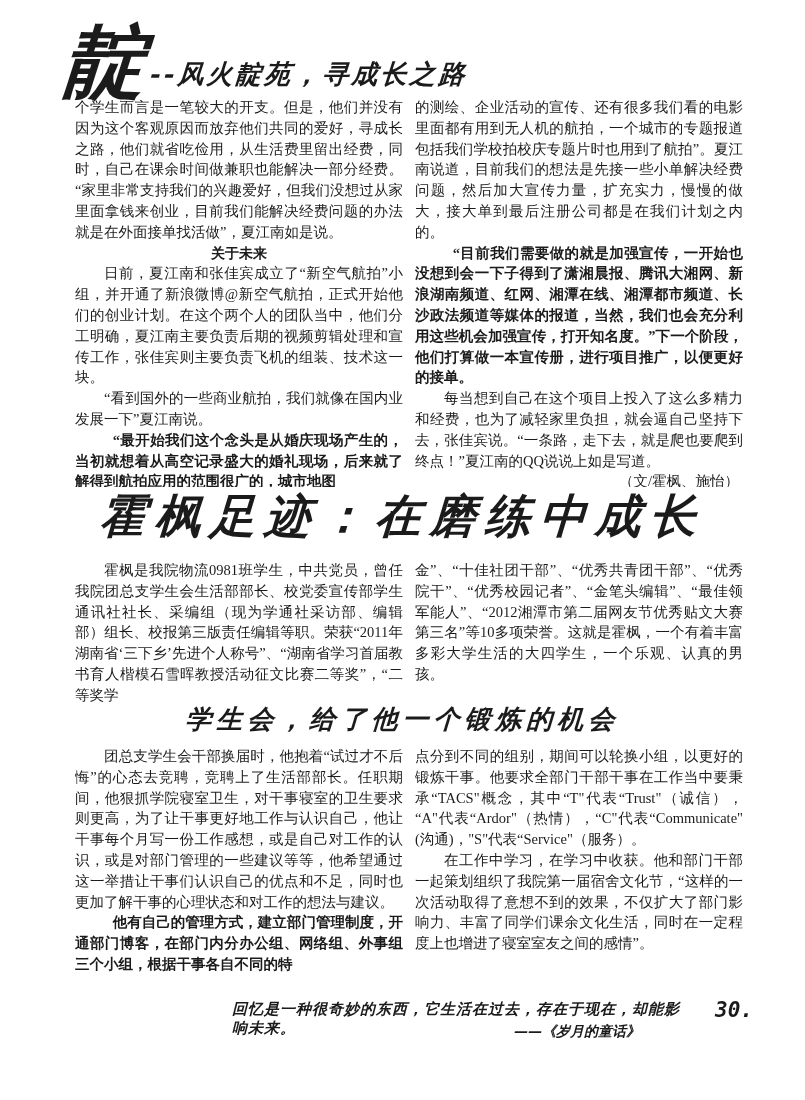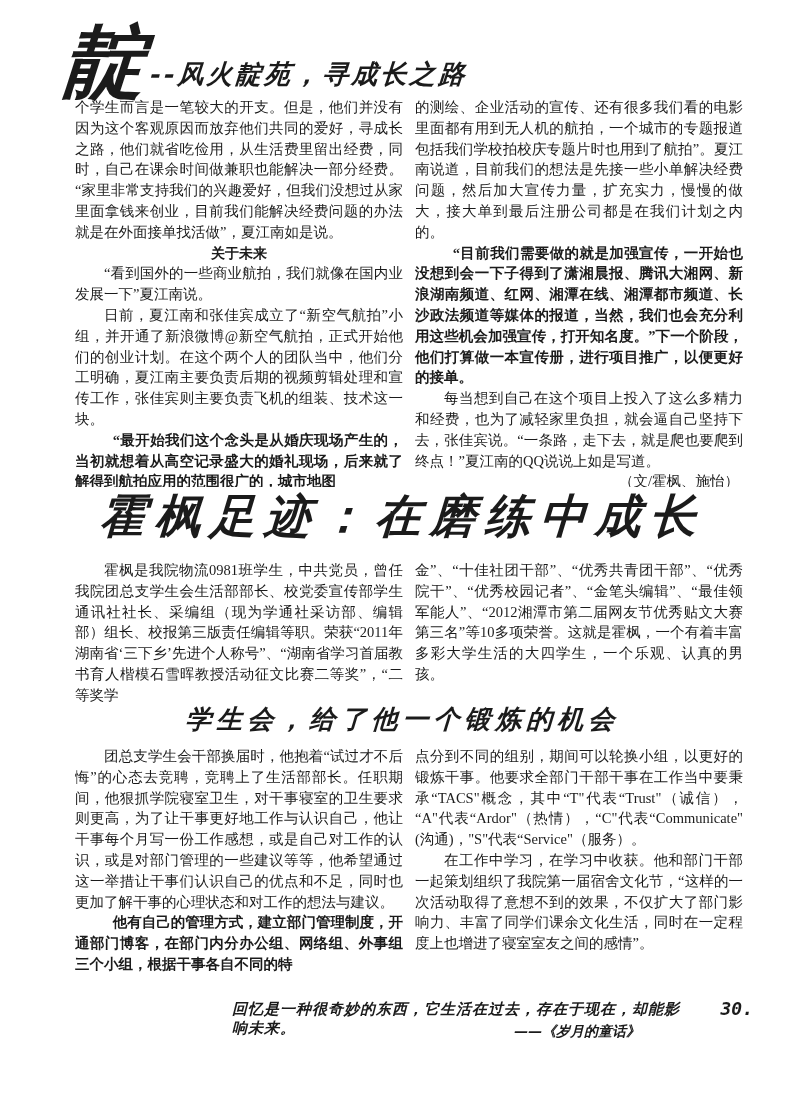--- a/index.html
+++ b/index.html
@@ -53,41 +53,41 @@
     font-size:15px; font-weight:bold; font-style:italic; letter-spacing:1px;
     font-family:"DejaVu Serif",cursive;
   }
   .footer-attr {
     position:absolute; top:1023px; left:232px; width:408px; text-align:right;
     font-size:14px; font-weight:bold; font-style:italic;
     font-family:"DejaVu Serif",cursive;
   }
   .page-num {
     position:absolute; top:998px; right:52px;
-    font-size:18px; font-weight:bold; font-style:italic;
+    font-size:21px; font-weight:bold; font-style:italic;
     font-family:"DejaVu Sans Mono",cursive;
   }
 </style>
 </head>
 <body>
 
 <div class="page">
 
   <div class="masthead">
     <span class="masthead-initial">靛</span>
     <span class="masthead-tagline">--风火靛苑，寻成长之路</span>
   </div>
 
   <div id="article1" class="block">
     <div class="cols">
       <div class="col">
         <p>个学生而言是一笔较大的开支。但是，他们并没有因为这个客观原因而放弃他们共同的爱好，寻成长之路，他们就省吃俭用，从生活费里留出经费，同时，自己在课余时间做兼职也能解决一部分经费。“家里非常支持我们的兴趣爱好，但我们没想过从家里面拿钱来创业，目前我们能解决经费问题的办法就是在外面接单找活做”，夏江南如是说。</p>
         <p class="sec-heading">关于未来</p>
+        <p class="indent">日前，夏江南和张佳宾成立了“新空气航拍”小组，并开通了新浪微博@新空气航拍，正式开始他们的创业计划。在这个两个人的团队当中，他们分工明确，夏江南主要负责后期的视频剪辑处理和宣传工作，张佳宾则主要负责飞机的组装、技术这一块。</p>
         <p class="indent">“看到国外的一些商业航拍，我们就像在国内业发展一下”夏江南说。</p>
-        <p class="indent">日前，夏江南和张佳宾成立了“新空气航拍”小组，并开通了新浪微博@新空气航拍，正式开始他们的创业计划。在这个两个人的团队当中，他们分工明确，夏江南主要负责后期的视频剪辑处理和宣传工作，张佳宾则主要负责飞机的组装、技术这一块。</p>
         <p class="indent-lg">“最开始我们这个念头是从婚庆现场产生的，当初就想着从高空记录盛大的婚礼现场，后来就了解得到航拍应用的范围很广的，城市地图</p>
       </div>
       <div class="col">
         <p>的测绘、企业活动的宣传、还有很多我们看的电影里面都有用到无人机的航拍，一个城市的专题报道包括我们学校拍校庆专题片时也用到了航拍”。夏江南说道，目前我们的想法是先接一些小单解决经费问题，然后加大宣传力量，扩充实力，慢慢的做大，接大单到最后注册公司都是在我们计划之内的。</p>
         <p class="indent-lg">“目前我们需要做的就是加强宣传，一开始也没想到会一下子得到了潇湘晨报、腾讯大湘网、新浪湖南频道、红网、湘潭在线、湘潭都市频道、长沙政法频道等媒体的报道，当然，我们也会充分利用这些机会加强宣传，打开知名度。”下一个阶段，他们打算做一本宣传册，进行项目推广，以便更好的接单。</p>
         <p class="indent">每当想到自己在这个项目上投入了这么多精力和经费，也为了减轻家里负担，就会逼自己坚持下去，张佳宾说。“一条路，走下去，就是爬也要爬到终点！”夏江南的QQ说说上如是写道。</p>
         <p class="byline">（文/霍枫、施怡）</p>
       </div>
     </div>
   </div>

